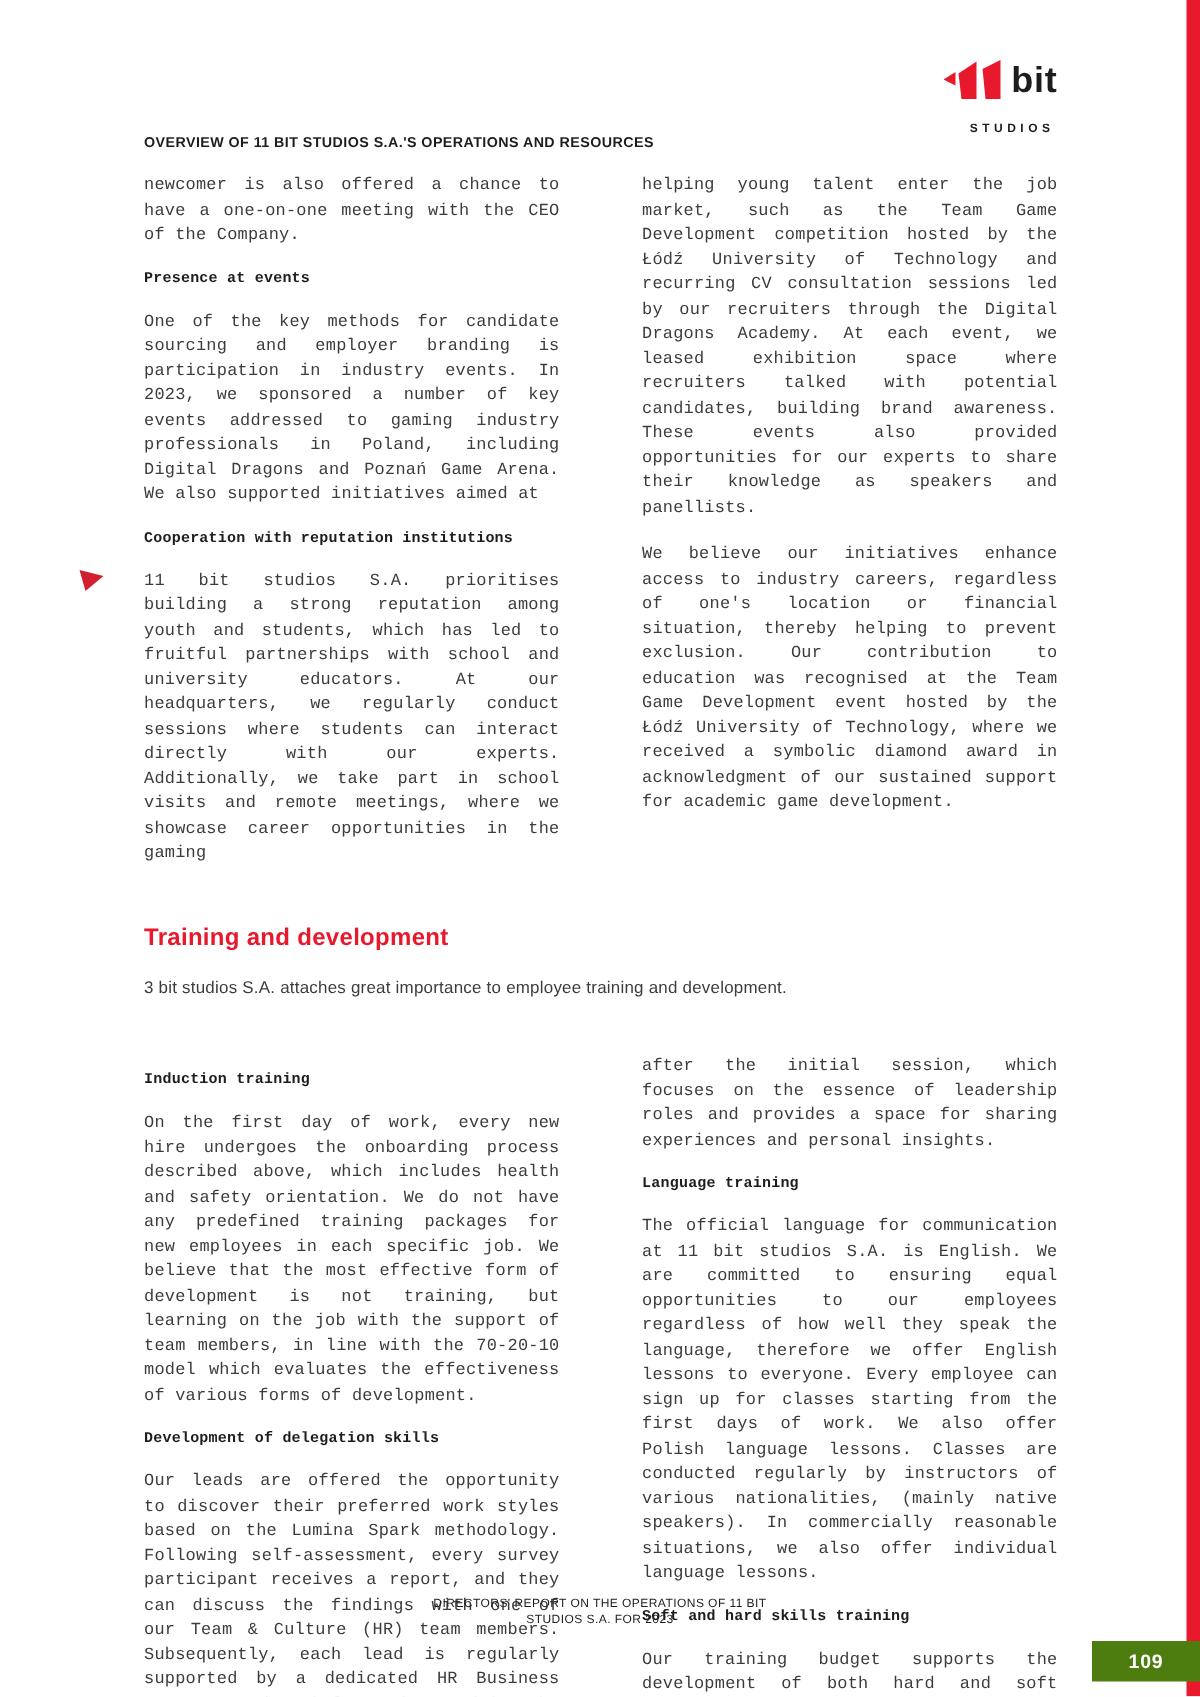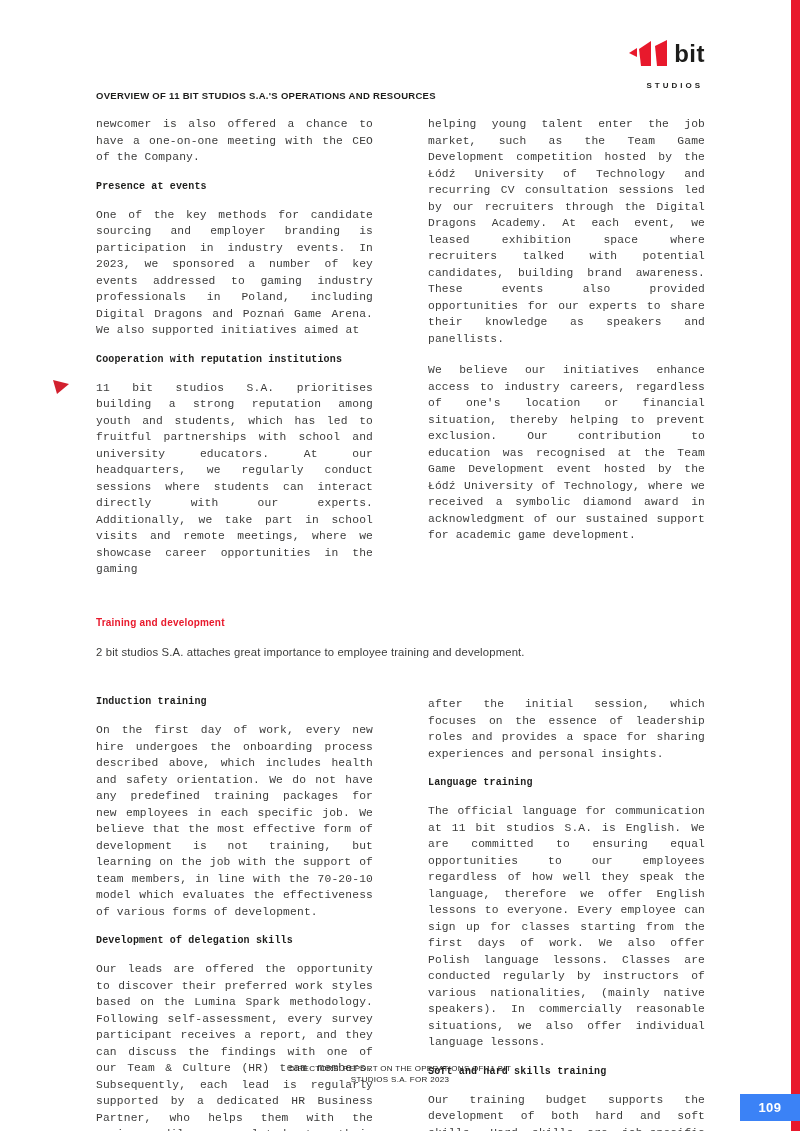--- a/index.html
+++ b/index.html
@@ -55,21 +55,21 @@
     color:#3c3c3b; text-align:justify;
     letter-spacing:0.15px;
     margin:0 0 15px 0;
   }
   h3.sub {
     font-size:10px; font-weight:bold; color:#1d1d1b;
     letter-spacing:0.15px;
     margin:3px 0 15px 0;
   }
   h2.red-heading {
-    font-size:10px; font-weight:bold; color:#e8192c;
+    font-size:16px; font-weight:bold; color:#e8192c;
     letter-spacing:0.2px;
     margin:18px 0 16px 0;
   }
   .section-training { margin-top:24px; }
   .section-bottom { margin-top:36px; }
   .gap-lg { margin-top:40px; }
 
   .para-with-marker { position:relative; }
   .marker {
     position:absolute; left:-44px; top:-4px;
@@ -80,22 +80,22 @@
   .page-footer {
     position:absolute; left:0; right:0; bottom:46px;
     text-align:center;
   }
   .footer-text {
     font-size:8px; font-weight:normal; color:#1d1d1b;
     line-height:11px; letter-spacing:0.3px;
   }
   .page-number {
     position:absolute; right:0; bottom:10px;
-    width:60px; height:27px;
-    background:#3b82f6; color:#ffffff;
+    width:72px; height:27px;
+    background:#4d7c0f; color:#ffffff;
     font-size:13px; font-weight:bold;
     display:flex; align-items:center; justify-content:center;
     letter-spacing:0.5px;
     margin-left:36px;
   }
 </style>
 </head>
 <body>
 
 <div class="page">
@@ -136,26 +136,26 @@
         </div>
       </div>
       <div class="col">
         <p class="body">helping young talent enter the job market, such as the Team Game Development competition hosted by the Łódź University of Technology and recurring CV consultation sessions led by our recruiters through the Digital Dragons Academy. At each event, we leased exhibition space where recruiters talked with potential candidates, building brand awareness. These events also provided opportunities for our experts to share their knowledge as speakers and panellists.</p>
         <p class="body">We believe our initiatives enhance access to industry careers, regardless of one's location or financial situation, thereby helping to prevent exclusion. Our contribution to education was recognised at the Team Game Development event hosted by the Łódź University of Technology, where we received a symbolic diamond award in acknowledgment of our sustained support for academic game development.</p>
       </div>
     </section>
 
     <section class="section-training">
       <h2 class="red-heading">Training and development</h2>
-      <p class="body">2 bit studios S.A. attaches great importance to employee training and development.</p>
+      <p class="body">3 bit studios S.A. attaches great importance to employee training and development.</p>
     </section>
 
     <section class="two-col section-bottom">
       <div class="col">
-        <h3 class="sub" style="margin-top:0">Induction training</h3>
+        <h3 class="sub" style="margin-top:12px">Induction training</h3>
         <p class="body">On the first day of work, every new hire undergoes the onboarding process described above, which includes health and safety orientation. We do not have any predefined training packages for new employees in each specific job. We believe that the most effective form of development is not training, but learning on the job with the support of team members, in line with the 70-20-10 model which evaluates the effectiveness of various forms of development.</p>
         <h3 class="sub">Development of delegation skills</h3>
         <p class="body">Our leads are offered the opportunity to discover their preferred work styles based on the Lumina Spark methodology. Following self-assessment, every survey participant receives a report, and they can discuss the findings with one of our Team &amp; Culture (HR) team members. Subsequently, each lead is regularly supported by a dedicated HR Business Partner, who helps them with the various dilemmas related to their position as a lead. For those new to leadership roles or just starting out, we offer workshops on key leadership skills, including motivation, delegation, conducting annual reviews, and communication. The topics for these workshops are selected collaboratively with the participants</p>
       </div>
       <div class="col">
         <p class="body">after the initial session, which focuses on the essence of leadership roles and provides a space for sharing experiences and personal insights.</p>
         <h3 class="sub gap-lg">Language training</h3>
         <p class="body">The official language for communication at 11 bit studios S.A. is English. We are committed to ensuring equal opportunities to our employees regardless of how well they speak the language, therefore we offer English lessons to everyone. Every employee can sign up for classes starting from the first days of work. We also offer Polish language lessons. Classes are conducted regularly by instructors of various nationalities, (mainly native speakers). In commercially reasonable situations, we also offer individual language lessons.</p>
         <h3 class="sub">Soft and hard skills training</h3>
         <p class="body">Our training budget supports the development of both hard and soft skills. Hard skills are job-specific capabilities, such as programming or project management methodologies like Agile. Soft skills include resilience training, public speaking, and interpersonal communication. Soft skill training opportunities are often utilised by those managing</p>

